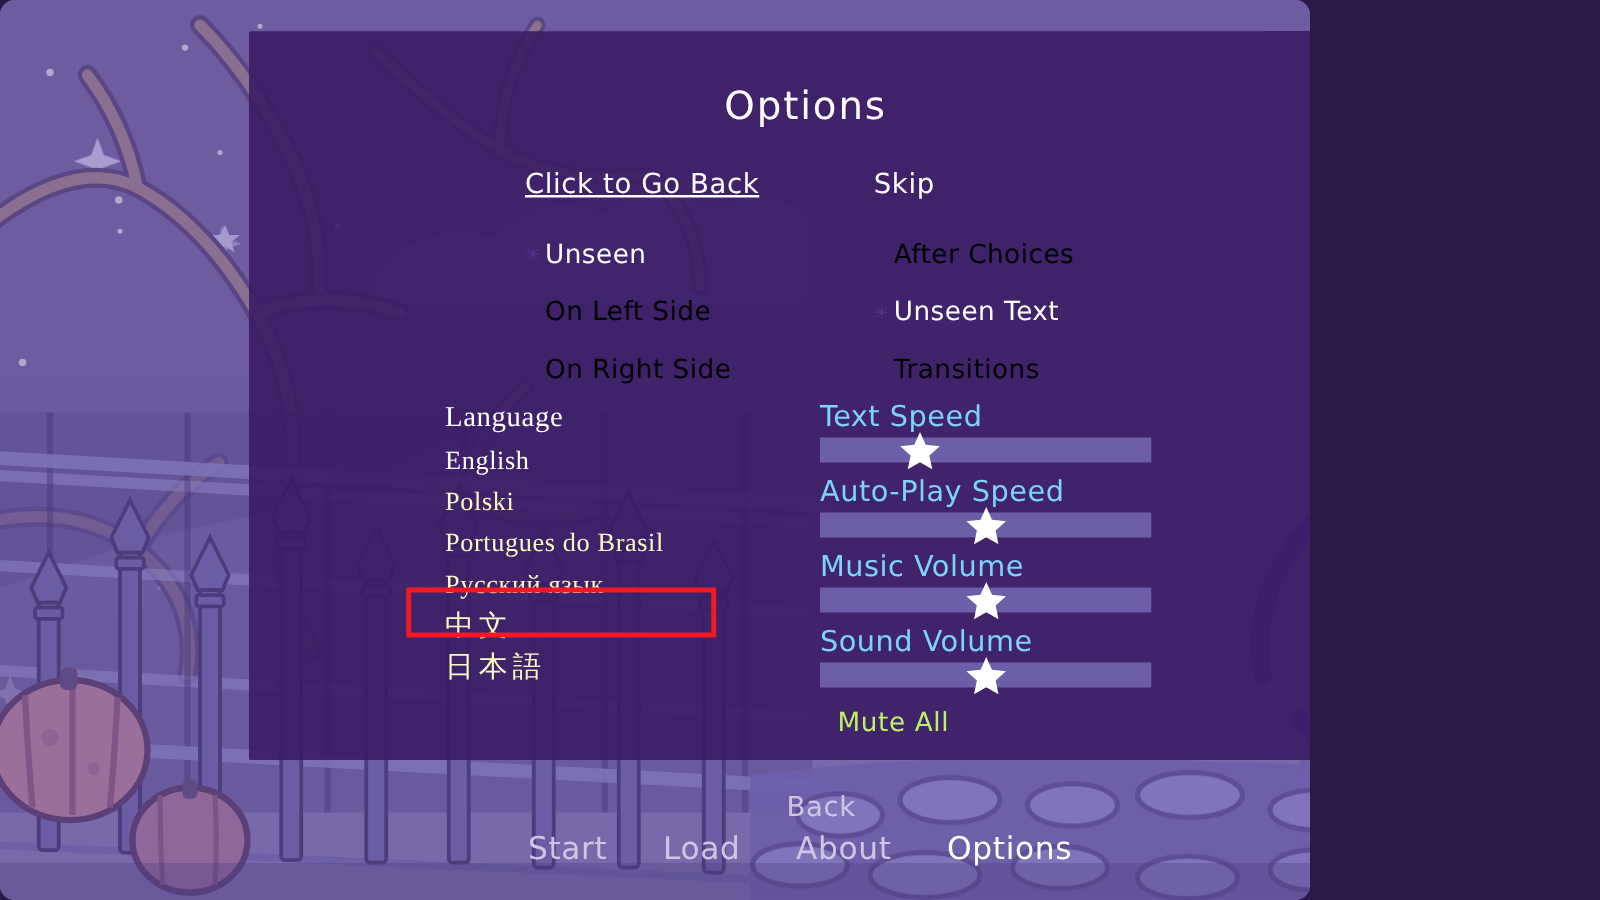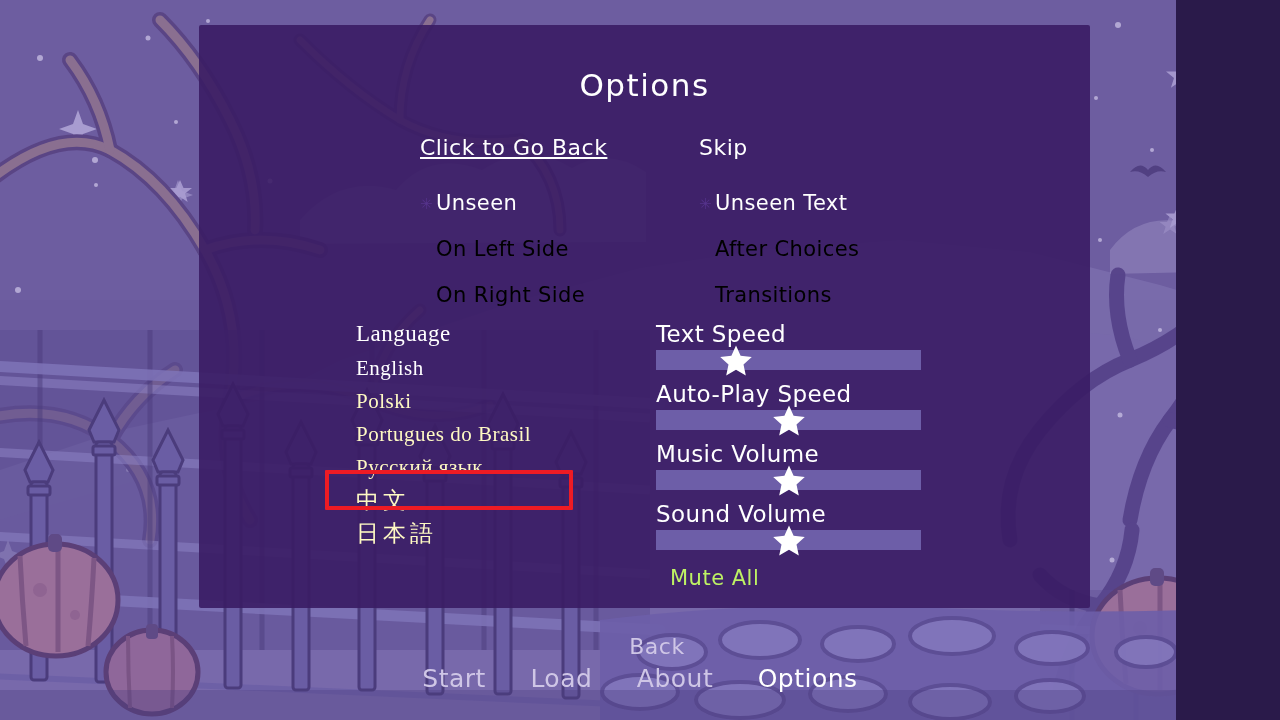--- a/index.html
+++ b/index.html
@@ -3,26 +3,27 @@
 <meta charset="utf-8">
 <title>Options</title>
 <style>
   html, body {
     margin: 0;
     padding: 0;
     background: #2a1a4a;
   }
   #screen {
     position: relative;
-    width: 1176px;
+    width: 1048px;
     height: 720px;
     overflow: hidden;
     font-family: "DejaVu Sans", "Liberation Sans", sans-serif;
     background: #6a5a9c;
     user-select: none;
+    border-radius: 12px;
   }
 
   
   #bg { position: absolute; inset: 0; }
   #bg svg { display: block; width: 1280px; height: 720px; }
 
   
   #panel {
     position: absolute;
     left: 199px;
@@ -108,21 +109,21 @@
     border: 4px solid #ee1b24;
     box-sizing: border-box;
     pointer-events: none;
     border-radius: 1px;
   }
 
   
   #slider-block { position: absolute; left: 457px; top: 296px; width: 280px; }
   .slider-group { margin-bottom: 11px; }
   .slider-label {
-    color: #ffffff;
+    color: #7dd3fc;
     font-size: 23px;
     letter-spacing: 0.4px;
     margin-bottom: 3px;
     white-space: nowrap;
   }
   .slider-track {
     position: relative;
     width: 265px;
     height: 20px;
     background: #6d5ea8;
@@ -459,25 +460,25 @@
       <div class="radio-item">
         <span class="bullet"></span><span>On Left Side</span>
       </div>
       <div class="radio-item">
         <span class="bullet"></span><span>On Right Side</span>
       </div>
     </div>
 
     <div class="col-head" id="head-skip">Skip</div>
     <div class="radio-list" id="list-skip">
+      <div class="radio-item">
+        <span class="bullet"></span><span>After Choices</span>
+      </div>
       <div class="radio-item selected">
         <span class="bullet">✳</span><span>Unseen Text</span>
-      </div>
-      <div class="radio-item">
-        <span class="bullet"></span><span>After Choices</span>
       </div>
       <div class="radio-item">
         <span class="bullet"></span><span>Transitions</span>
       </div>
     </div>
 
     <div id="lang-block">
       <div class="lang-head">Language</div>
       <div class="lang-item selected">English</div>
       <div class="lang-item">Polski</div>

